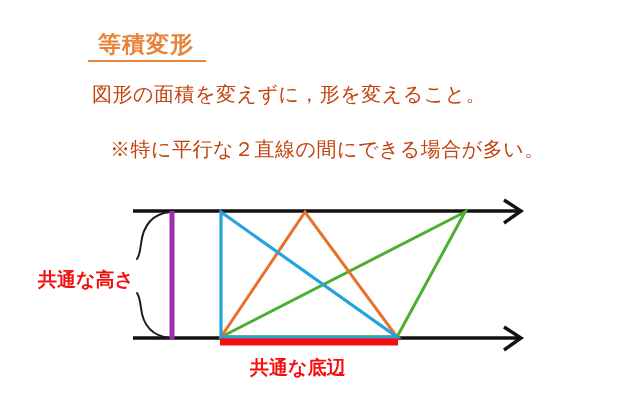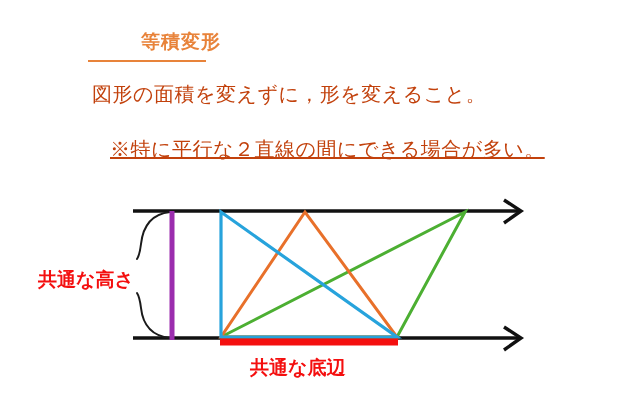--- a/index.html
+++ b/index.html
@@ -18,48 +18,47 @@
   }
 
   
   #title-block {
     position: absolute;
     left: 98px;
     top: 30px;
   }
   #title-text {
     font-family: "DejaVu Sans", "Liberation Sans", sans-serif;
-    font-size: 19px;
+    font-size: 23px;
     font-weight: bold;
     color: #E8833A;
     letter-spacing: 1px;
     line-height: 1.25;
     white-space: nowrap;
-    margin-left: 43px;
   }
   #title-underline {
     position: absolute;
     left: -10px;
     top: 30px;
     width: 118px;
     height: 2px;
     background: #E8833A;
   }
 
   
   .body-line {
     position: absolute;
     font-family: "DejaVu Serif", "Liberation Serif", serif;
     font-size: 20px;
     color: #c2410c;
     white-space: nowrap;
     letter-spacing: 0.5px;
   }
   #body-line-1 { left: 92px;  top: 81px; }
-  #body-line-2 { left: 110px; top: 136px; text-decoration: underline; }
+  #body-line-2 { left: 110px; top: 136px; }
 
   
   #diagram {
     position: absolute;
     left: 0;
     top: 0;
     width: 640px;
     height: 414px;
   }
   #diagram svg { display: block; }

